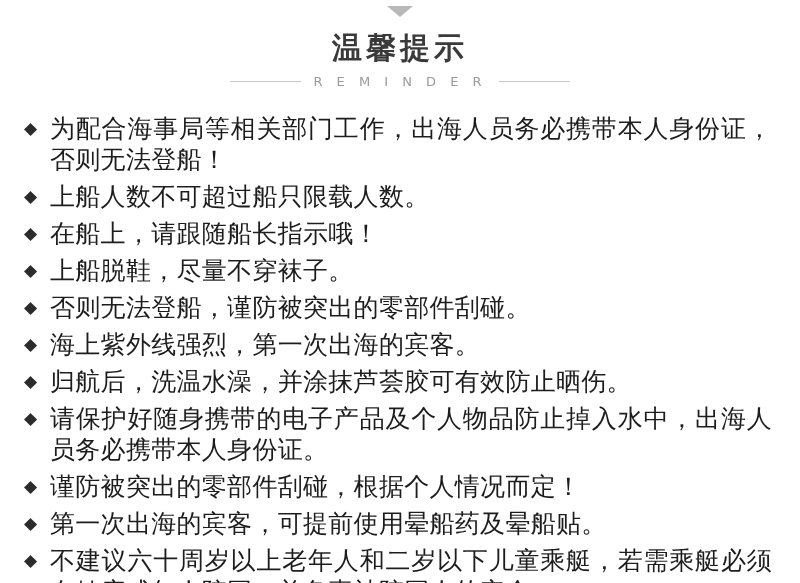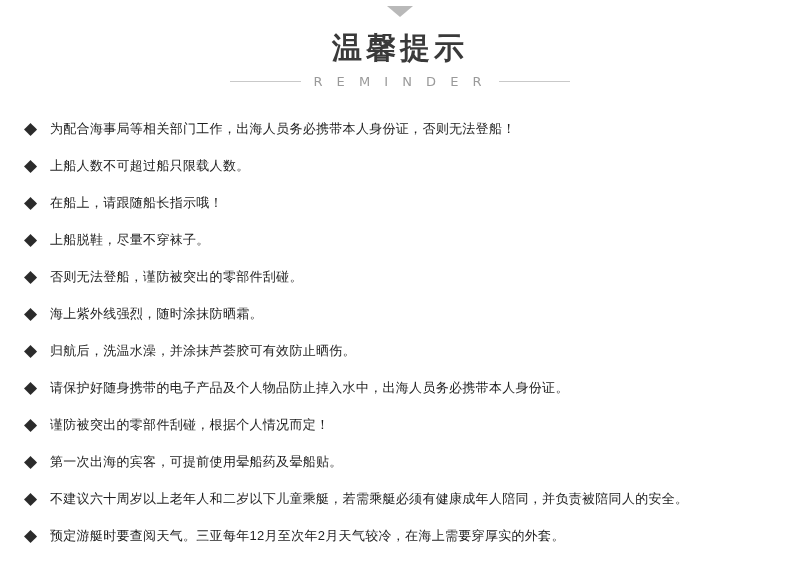--- a/index.html
+++ b/index.html
@@ -75,26 +75,26 @@
   .bullet {
     flex: 0 0 auto;
     width: 26px;
     font-size: 17px;
     line-height: 31px;
     color: #2b2b2b;
     text-align: left;
   }
   .text {
     flex: 1 1 auto;
-    font-size: 13px;
+    font-size: 25px;
     line-height: 31px;
     color: #1d1d1d;
     letter-spacing: 0.3px;
     text-align: justify;
-    font-family: Liberation Sans, sans-serif;
+    font-family: Liberation Serif, serif;
   }
 </style>
 </head>
 <body>
 
 <div class="page">
 
   <div class="header">
     <div class="caret"></div>
     <div class="title">温馨提示</div>
@@ -121,21 +121,21 @@
     <div class="item">
       <span class="bullet">◆</span>
       <span class="text">上船脱鞋，尽量不穿袜子。</span>
     </div>
     <div class="item">
       <span class="bullet">◆</span>
       <span class="text">否则无法登船，谨防被突出的零部件刮碰。</span>
     </div>
     <div class="item">
       <span class="bullet">◆</span>
-      <span class="text">海上紫外线强烈，随时涂抹防晒霜。</span>
+      <span class="text">海上紫外线强烈，第一次出海的宾客。</span>
     </div>
     <div class="item">
       <span class="bullet">◆</span>
       <span class="text">归航后，洗温水澡，并涂抹芦荟胶可有效防止晒伤。</span>
     </div>
     <div class="item">
       <span class="bullet">◆</span>
       <span class="text">请保护好随身携带的电子产品及个人物品防止掉入水中，出海人员务必携带本人身份证。</span>
     </div>
     <div class="item">

